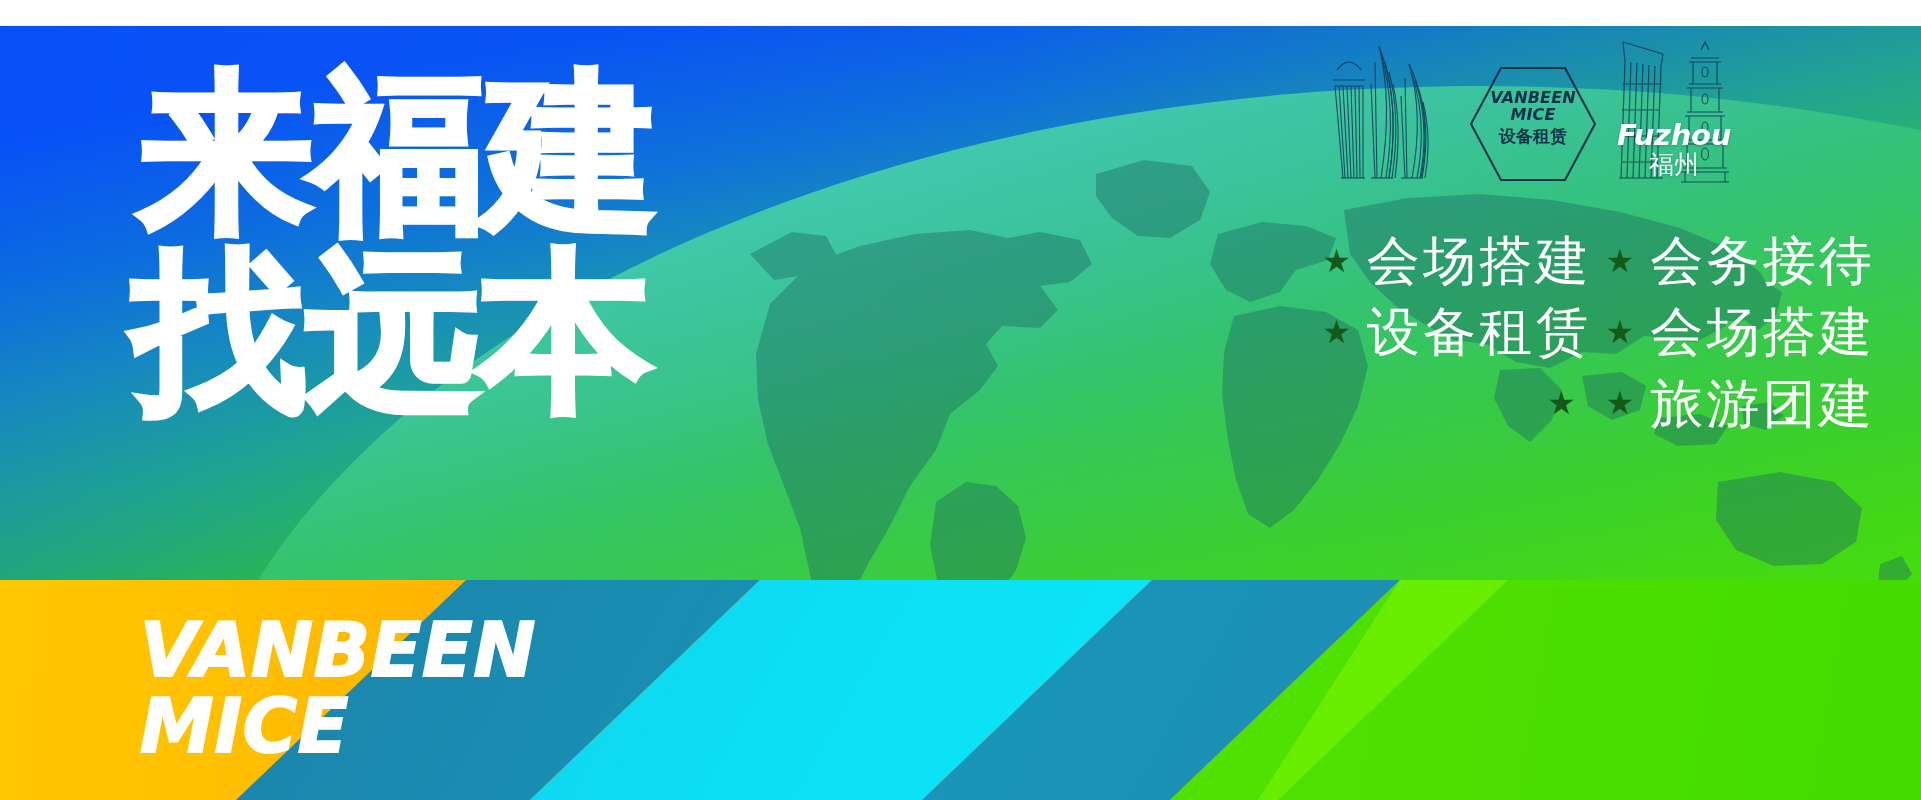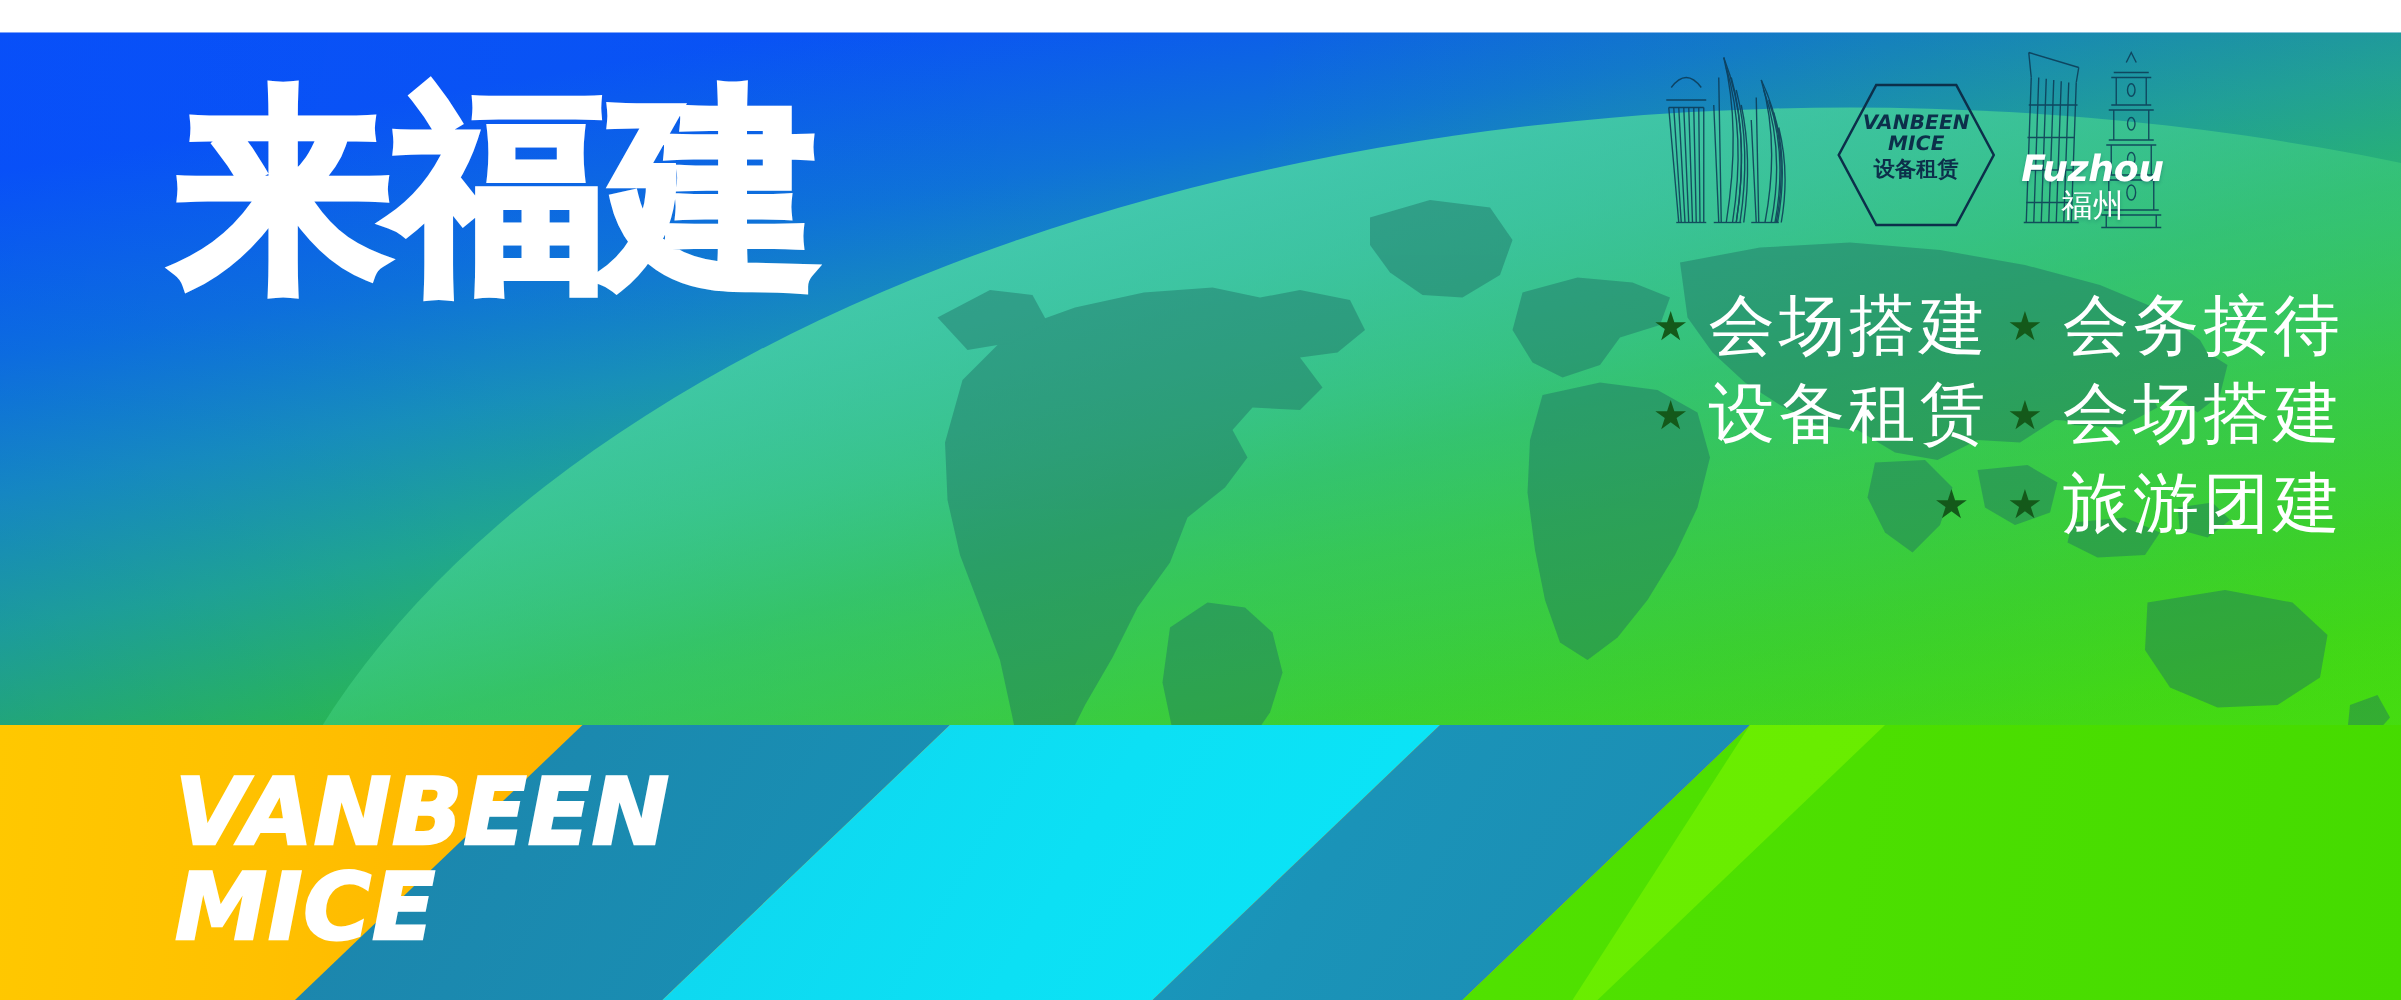--- a/index.html
+++ b/index.html
@@ -365,20 +365,21 @@
           <path d="M978 368 L1040 358 L1094 368 L1122 394 L1116 428 L1082 450 L1034 452
                    L996 436 L976 406 Z"></path>
 
           <path d="M1140 450 L1162 442 L1172 460 L1156 478 L1138 470 Z"></path>
         </g>
       </svg>
     </div>
 
     <div class="headline">
       <span class="hl-line l1">来福建</span>
+      <span class="hl-line l2">找远本</span>
     </div>
 
     <div class="citystrip">
 
       <div class="city">
         <div class="landmark">
           <svg viewBox="0 0 138 158" aria-hidden="true">
             <g fill="none" stroke="#0d3a55" stroke-width="1.1" opacity="0.95">
 
               <path d="M14 38 q12 -16 24 0"></path>

